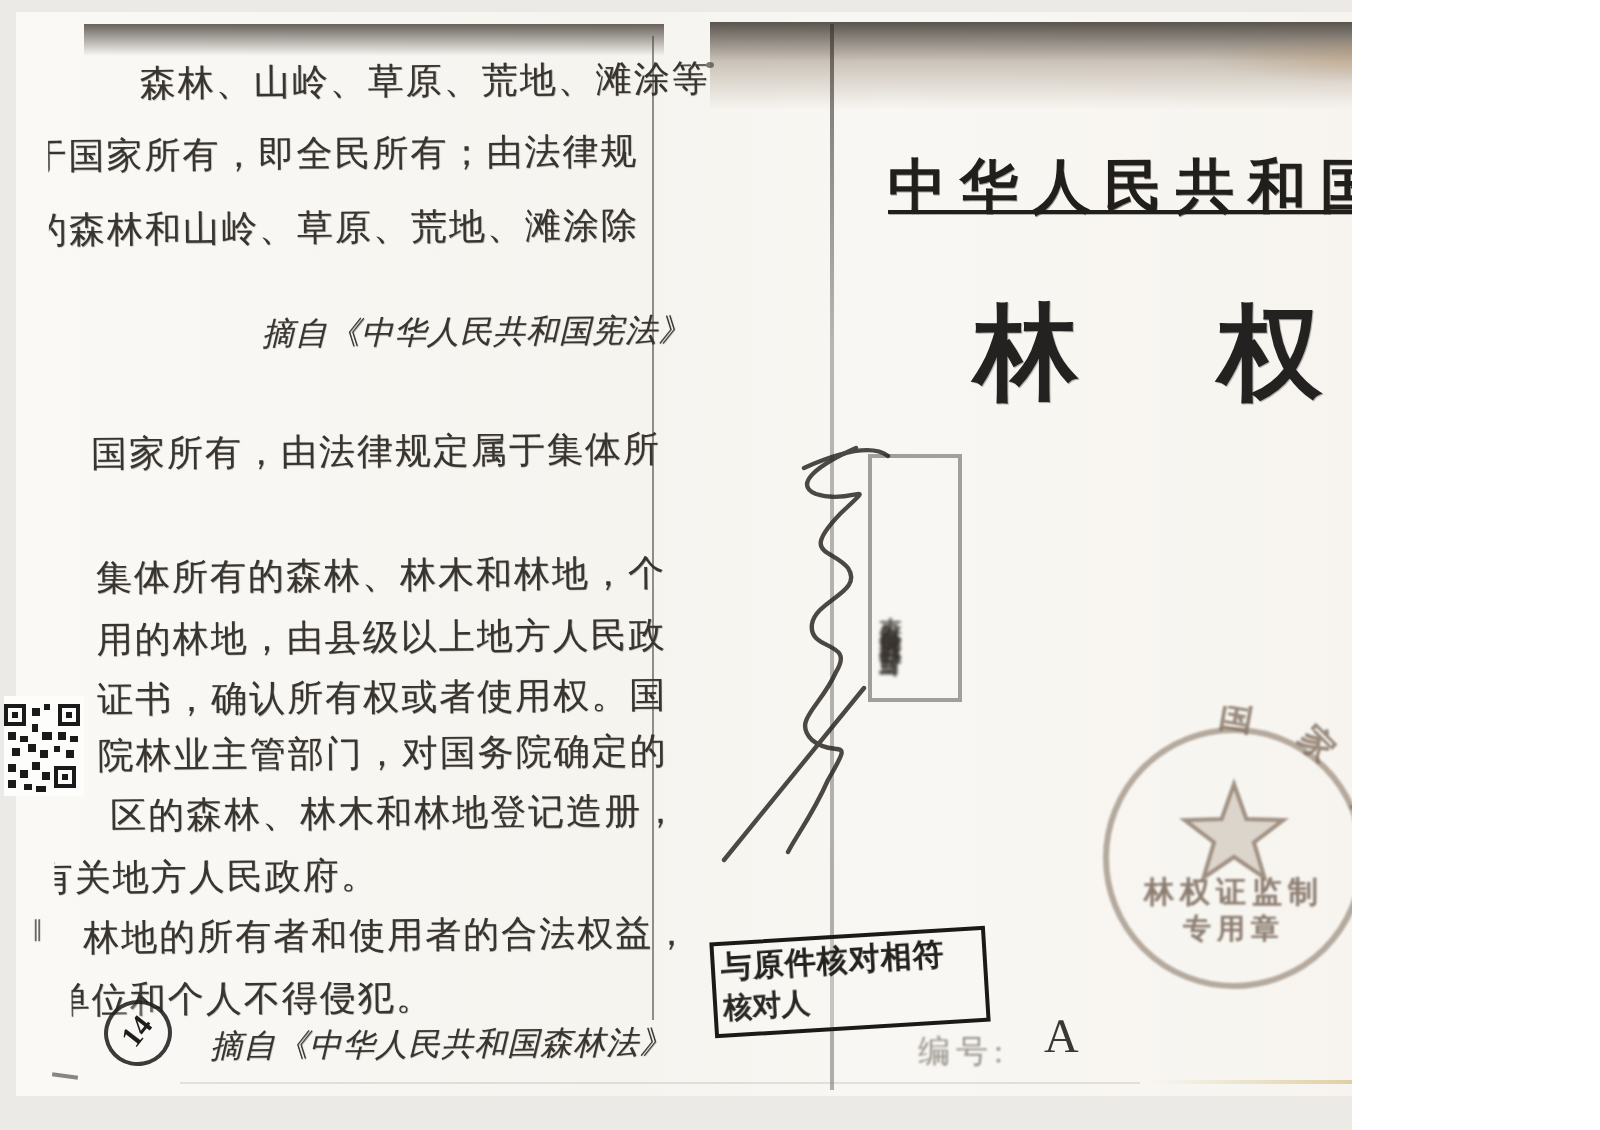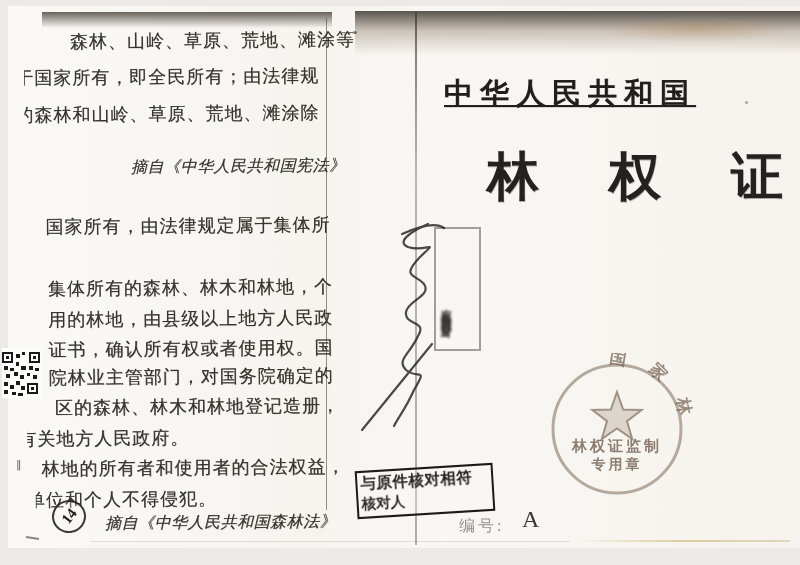--- a/index.html
+++ b/index.html
@@ -1,17 +1,17 @@
 <!DOCTYPE html>
 <html><head>
 <meta charset="utf-8">
 <style>
   html,body{margin:0;padding:0;}
   #canvas{
-    position:relative;width:800px;height:565px;overflow:hidden;
+    position:relative;width:676px;height:565px;overflow:hidden;
     background:#eceae7;
     font-family:"Liberation Serif","DejaVu Serif",serif;
   }
   .page{
     position:absolute;left:8px;top:6px;width:792px;height:542px;
     background:linear-gradient(90deg,#faf9f6 0%,#f6f4ef 38%,#f9f7f3 55%,#f6f3ee 100%);
   }
   
   .shadow-left{
     position:absolute;left:42px;top:12px;width:290px;height:16px;

